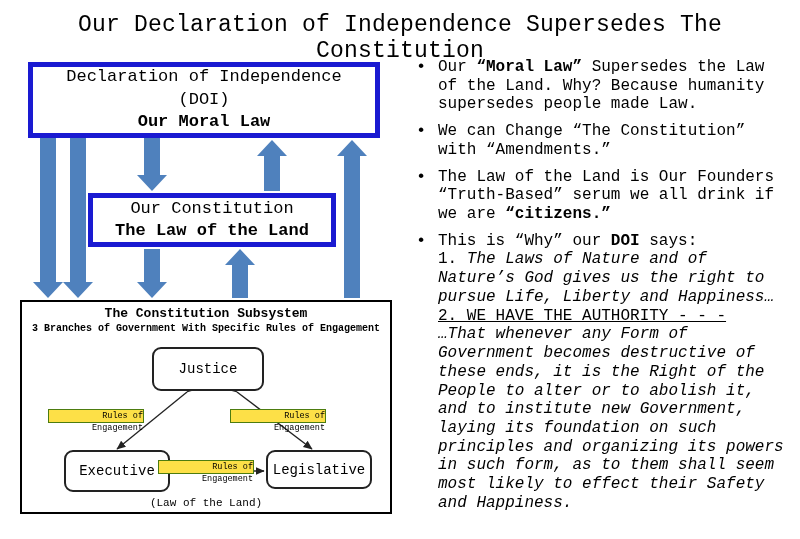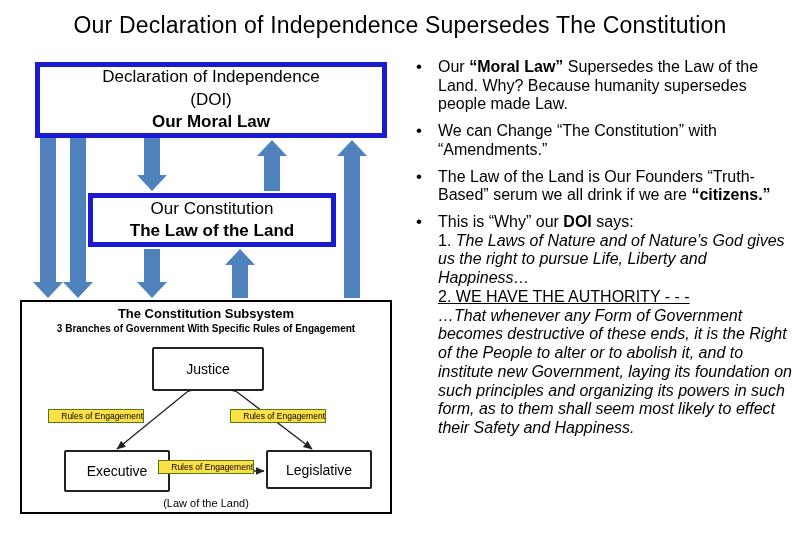--- a/index.html
+++ b/index.html
@@ -1,36 +1,36 @@
 <!DOCTYPE html>
 <html style="--frame-blue: #1a1ad1; --arrow-blue: #4f81bd;"><head>
 <meta charset="utf-8">
 <style>
   :root { --frame-blue:#1a1ad1; --arrow-blue:#4f81bd; }
   * { box-sizing:border-box; }
   body { margin:0; background:#ffffff; }
   .slide { position:relative; width:800px; height:539px; background:#fff;
-           font-family:Liberation Sans, sans-serif; color:#000; overflow:hidden; }
+           font-family:Liberation Mono, monospace; color:#000; overflow:hidden; }
   .title { position:absolute; top:12px; left:0; width:100%; text-align:center;
            font-size:23px; letter-spacing:0.2px; }
 
   .arrows-svg { position:absolute; left:0; top:0; z-index:1; }
 
   .box { position:absolute; z-index:2; display:flex; flex-direction:column;
          align-items:center; justify-content:center; background:#fff; text-align:center; }
-  .doi-box   { left:28px; top:62px;  width:352px; height:76px; border:5px solid var(--frame-blue); font-size:17px; line-height:1.32;margin-left:7px; }
+  .doi-box   { left:28px; top:62px;  width:352px; height:76px; border:5px solid var(--frame-blue); font-size:17px; line-height:1.32; }
   .const-box { left:88px; top:193px; width:248px; height:54px; border:5px solid var(--frame-blue); font-size:17px; line-height:1.3; }
   .bold { font-weight:bold; }
 
   .subsystem { position:absolute; left:20px; top:300px; width:372px; height:214px;
                border:2px solid #000; background:#fff; z-index:2; }
   .sub-title    { position:absolute; top:4px;  width:100%; text-align:center; font-size:13px; font-weight:bold; }
   .sub-subtitle { position:absolute; top:21px; width:100%; text-align:center; font-size:10px; font-weight:bold; }
   .sub-svg { position:absolute; left:0; top:0; }
-  .node { position:absolute; border:2px solid #222; border-radius:2px; background:#fff;
+  .node { position:absolute; border:2px solid #222; border-radius:9px; background:#fff;
           display:flex; align-items:center; justify-content:center; font-size:14px; z-index:2; }
   .node-justice     { left:130px; top:45px;  width:112px; height:44px; }
   .node-executive   { left:18px;  top:148px; width:106px; height:42px;margin-left:24px; }
   .node-legislative { left:244px; top:148px; width:106px; height:39px; }
   .edge-label { position:absolute; border:1px solid #4d7c0f; background:#fde047;
                 font-size:8.5px; line-height:12px; text-align:right; z-index:3; }
   .el-left  { left:26px;  top:107px; width:96px; height:14px; }
   .el-right { left:208px; top:107px; width:96px; height:14px; }
   .el-mid   { left:136px; top:158px; width:96px; height:14px; }
   .sub-footer { position:absolute; bottom:3px; width:100%; text-align:center; font-size:11px; }

